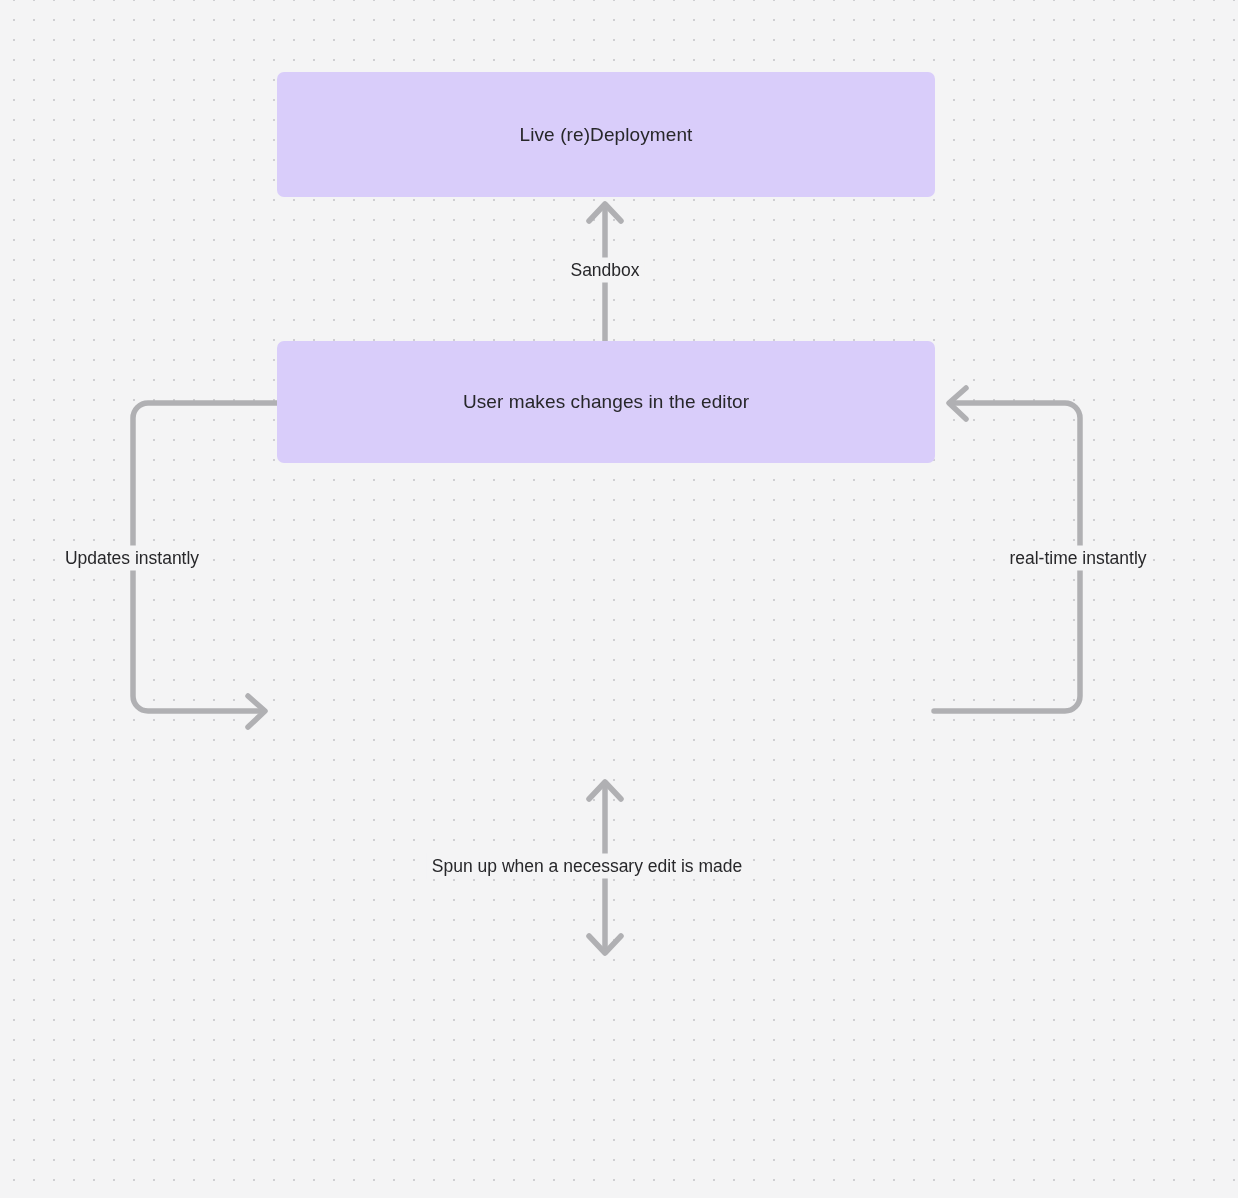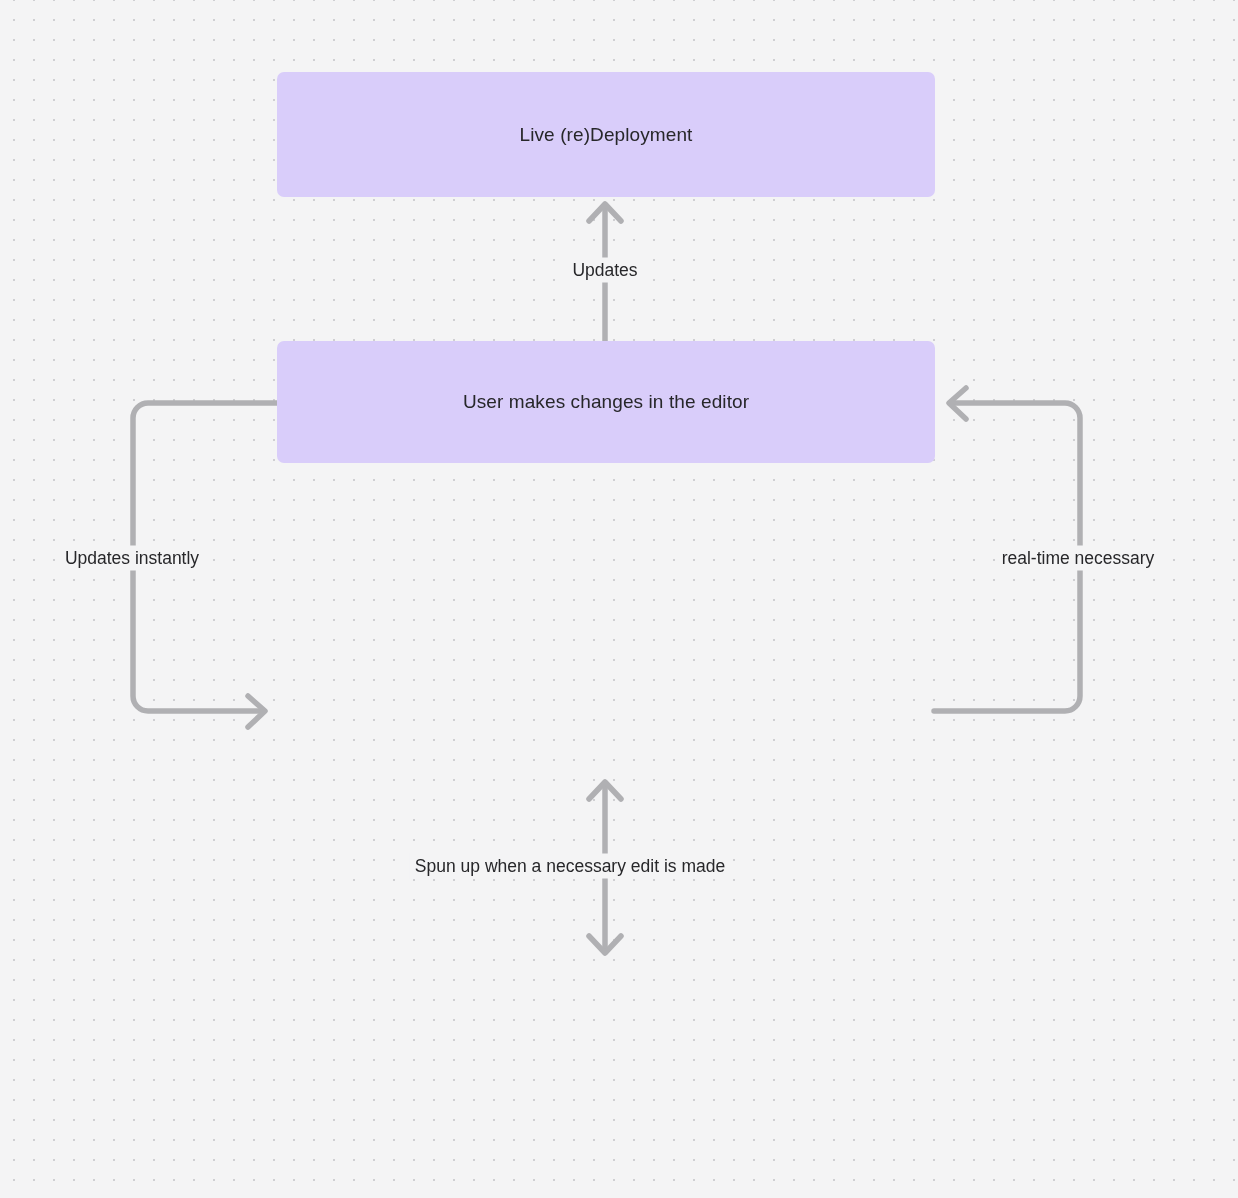--- a/index.html
+++ b/index.html
@@ -89,21 +89,21 @@
   <div class="node" style="left:277px; top:72px; width:658px; height:125px;">
     <span class="node-label">Live (re)Deployment</span>
   </div>
 
   <div class="node" style="left:277px; top:341px; width:658px; height:122px;">
     <span class="node-label">User makes changes in the editor</span>
   </div>
 
 
 
-  <div class="edge-label center" style="left:605px; top:270px;">Updates</div>
+  <div class="edge-label center" style="left:605px; top:270px;">Sandbox</div>
 
   <div class="edge-label center" style="left:132px; top:558px;">Updates instantly</div>
 
-  <div class="edge-label center" style="left:1078px; top:558px;">real-time necessary</div>
+  <div class="edge-label center" style="left:1078px; top:558px;">real-time instantly</div>
 
-  <div class="edge-label center" style="left:570px; top:866px;">Spun up when a necessary edit is made</div>
+  <div class="edge-label center" style="left:587px; top:866px;">Spun up when a necessary edit is made</div>
 
 </div>
 
 </body></html>

